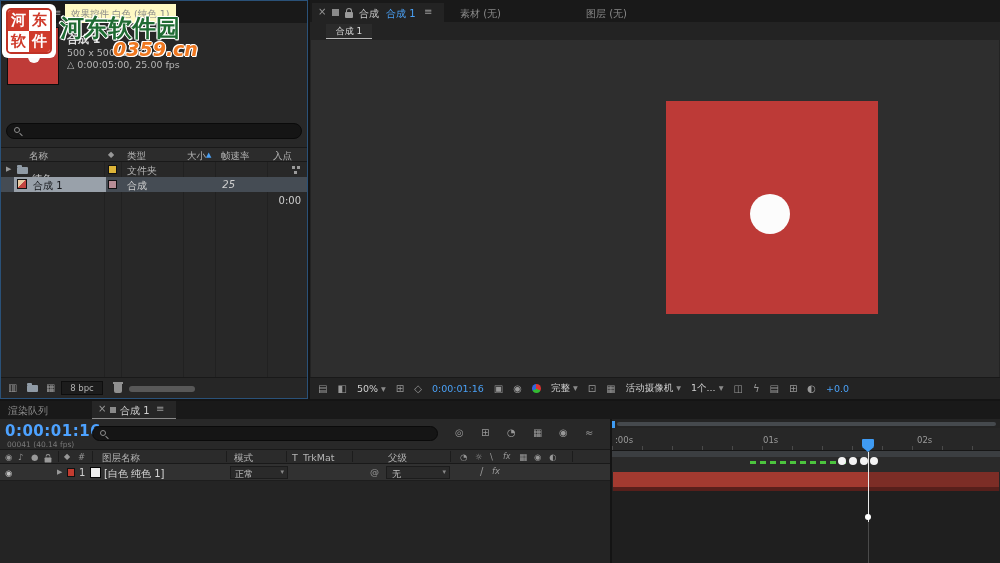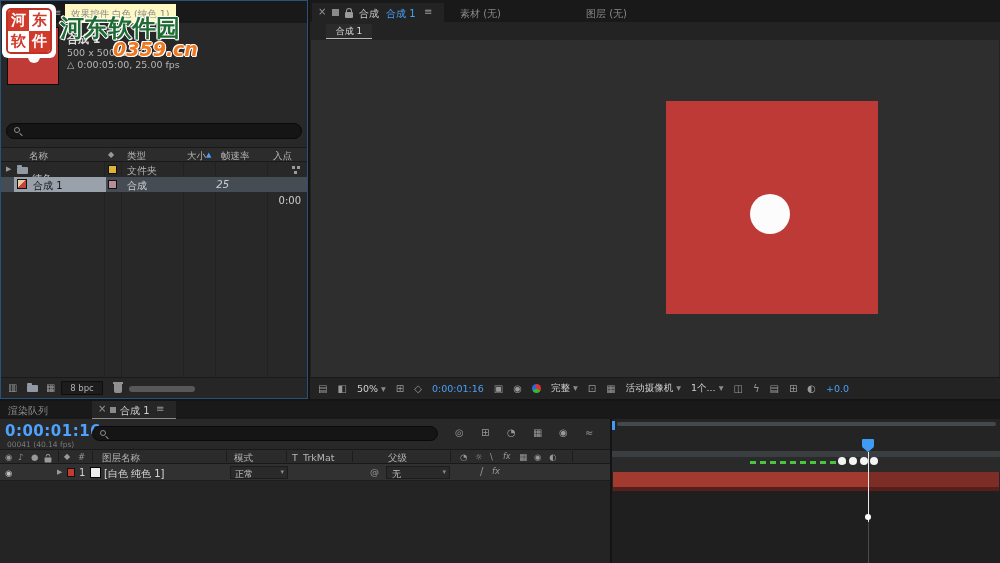--- a/index.html
+++ b/index.html
@@ -100,21 +100,21 @@
       <span class="abs" style="left:126px;top:2px;color:#b5b5b5;">文件夹</span>
       <span class="mini-net" style="left:291px;top:4px;"></span>
     </div>
 
     <div class="abs" style="left:0;top:176px;width:306px;height:15px;background:#454c54;">
       <span class="abs" style="left:13px;top:0;width:92px;height:15px;background:#99a1aa;"></span>
       <span class="chip" style="left:16px;top:2px;width:10px;height:10px;background:linear-gradient(135deg,#e8c9a0 0 50%,#c24540 50% 100%);"></span>
       <span class="abs" style="left:32px;top:2px;color:#14161a;">合成 1</span>
       <span class="chip" style="left:107px;top:3px;width:9px;height:9px;background:#b78d96;"></span>
       <span class="abs" style="left:126px;top:2px;color:#cfcfcf;">合成</span>
-      <span class="abs" style="left:204px;top:2px;width:24px;text-align:right;color:#cfcfcf;font-style:italic;">25</span>
+      <span class="abs" style="left:210px;top:2px;width:24px;text-align:right;color:#cfcfcf;font-style:italic;">25</span>
       <span class="abs" style="left:274px;top:18px;width:26px;text-align:right;color:#cfcfcf;">0:00</span>
     </div>
 
     <div class="abs" style="left:0;top:376px;width:306px;height:21px;background:#262626;border-top:1px solid #191919;">
       <span class="abs ic" style="left:7px;top:5px;">▥</span>
       <span class="folder-ic" style="left:26px;top:7px;"></span>
       <span class="abs ic" style="left:45px;top:5px;">▦</span>
       <div class="abs" style="left:60px;top:3px;width:42px;height:14px;background:#1c1c1c;border:1px solid #0e0e0e;text-align:center;">
         <span style="font-size:8.5px;color:#b0b0b0;line-height:12px;">8 bpc</span>
       </div>
@@ -257,20 +257,26 @@
 
       <div class="abs" style="left:0;top:62px;width:610px;height:82px;background:#242424;"></div>
     </div>
 
     <div class="abs" style="left:610px;top:18px;width:2px;height:144px;background:#141414;"></div>
 
     <div class="abs" style="left:612px;top:18px;width:388px;height:144px;background:#242424;">
       <div class="abs" style="left:0;top:2px;width:3px;height:9px;background:#3f9bf3;"></div>
       <div class="abs" style="left:5px;top:3px;width:379px;height:4px;background:#45494d;border-radius:2px;"></div>
 
+      <div class="abs" style="left:0;top:9px;width:388px;height:23px;background:#272727;border-bottom:1px solid #161616;">
+        <span class="ruler-ticks"></span>
+        <span class="abs" style="left:3px;top:7px;font-size:8.5px;color:#9a9a9a;">:00s</span>
+        <span class="abs" style="left:151px;top:7px;font-size:8.5px;color:#9a9a9a;">01s</span>
+        <span class="abs" style="left:305px;top:7px;font-size:8.5px;color:#9a9a9a;">02s</span>
+      </div>
 
       <div class="abs" style="left:0;top:32px;width:388px;height:6px;background:#3b3e41;"></div>
       <div class="abs" style="left:0;top:38px;width:388px;height:15px;background:#2a2a2a;"></div>
 
       <div class="green-dash" style="left:138px;top:42px;width:96px;height:3px;"></div>
       <span class="kf-dot" style="left:226px;top:38px;"></span>
       <span class="kf-dot" style="left:237px;top:38px;"></span>
       <span class="kf-dot" style="left:248px;top:38px;"></span>
       <span class="kf-dot" style="left:258px;top:38px;"></span>
 

